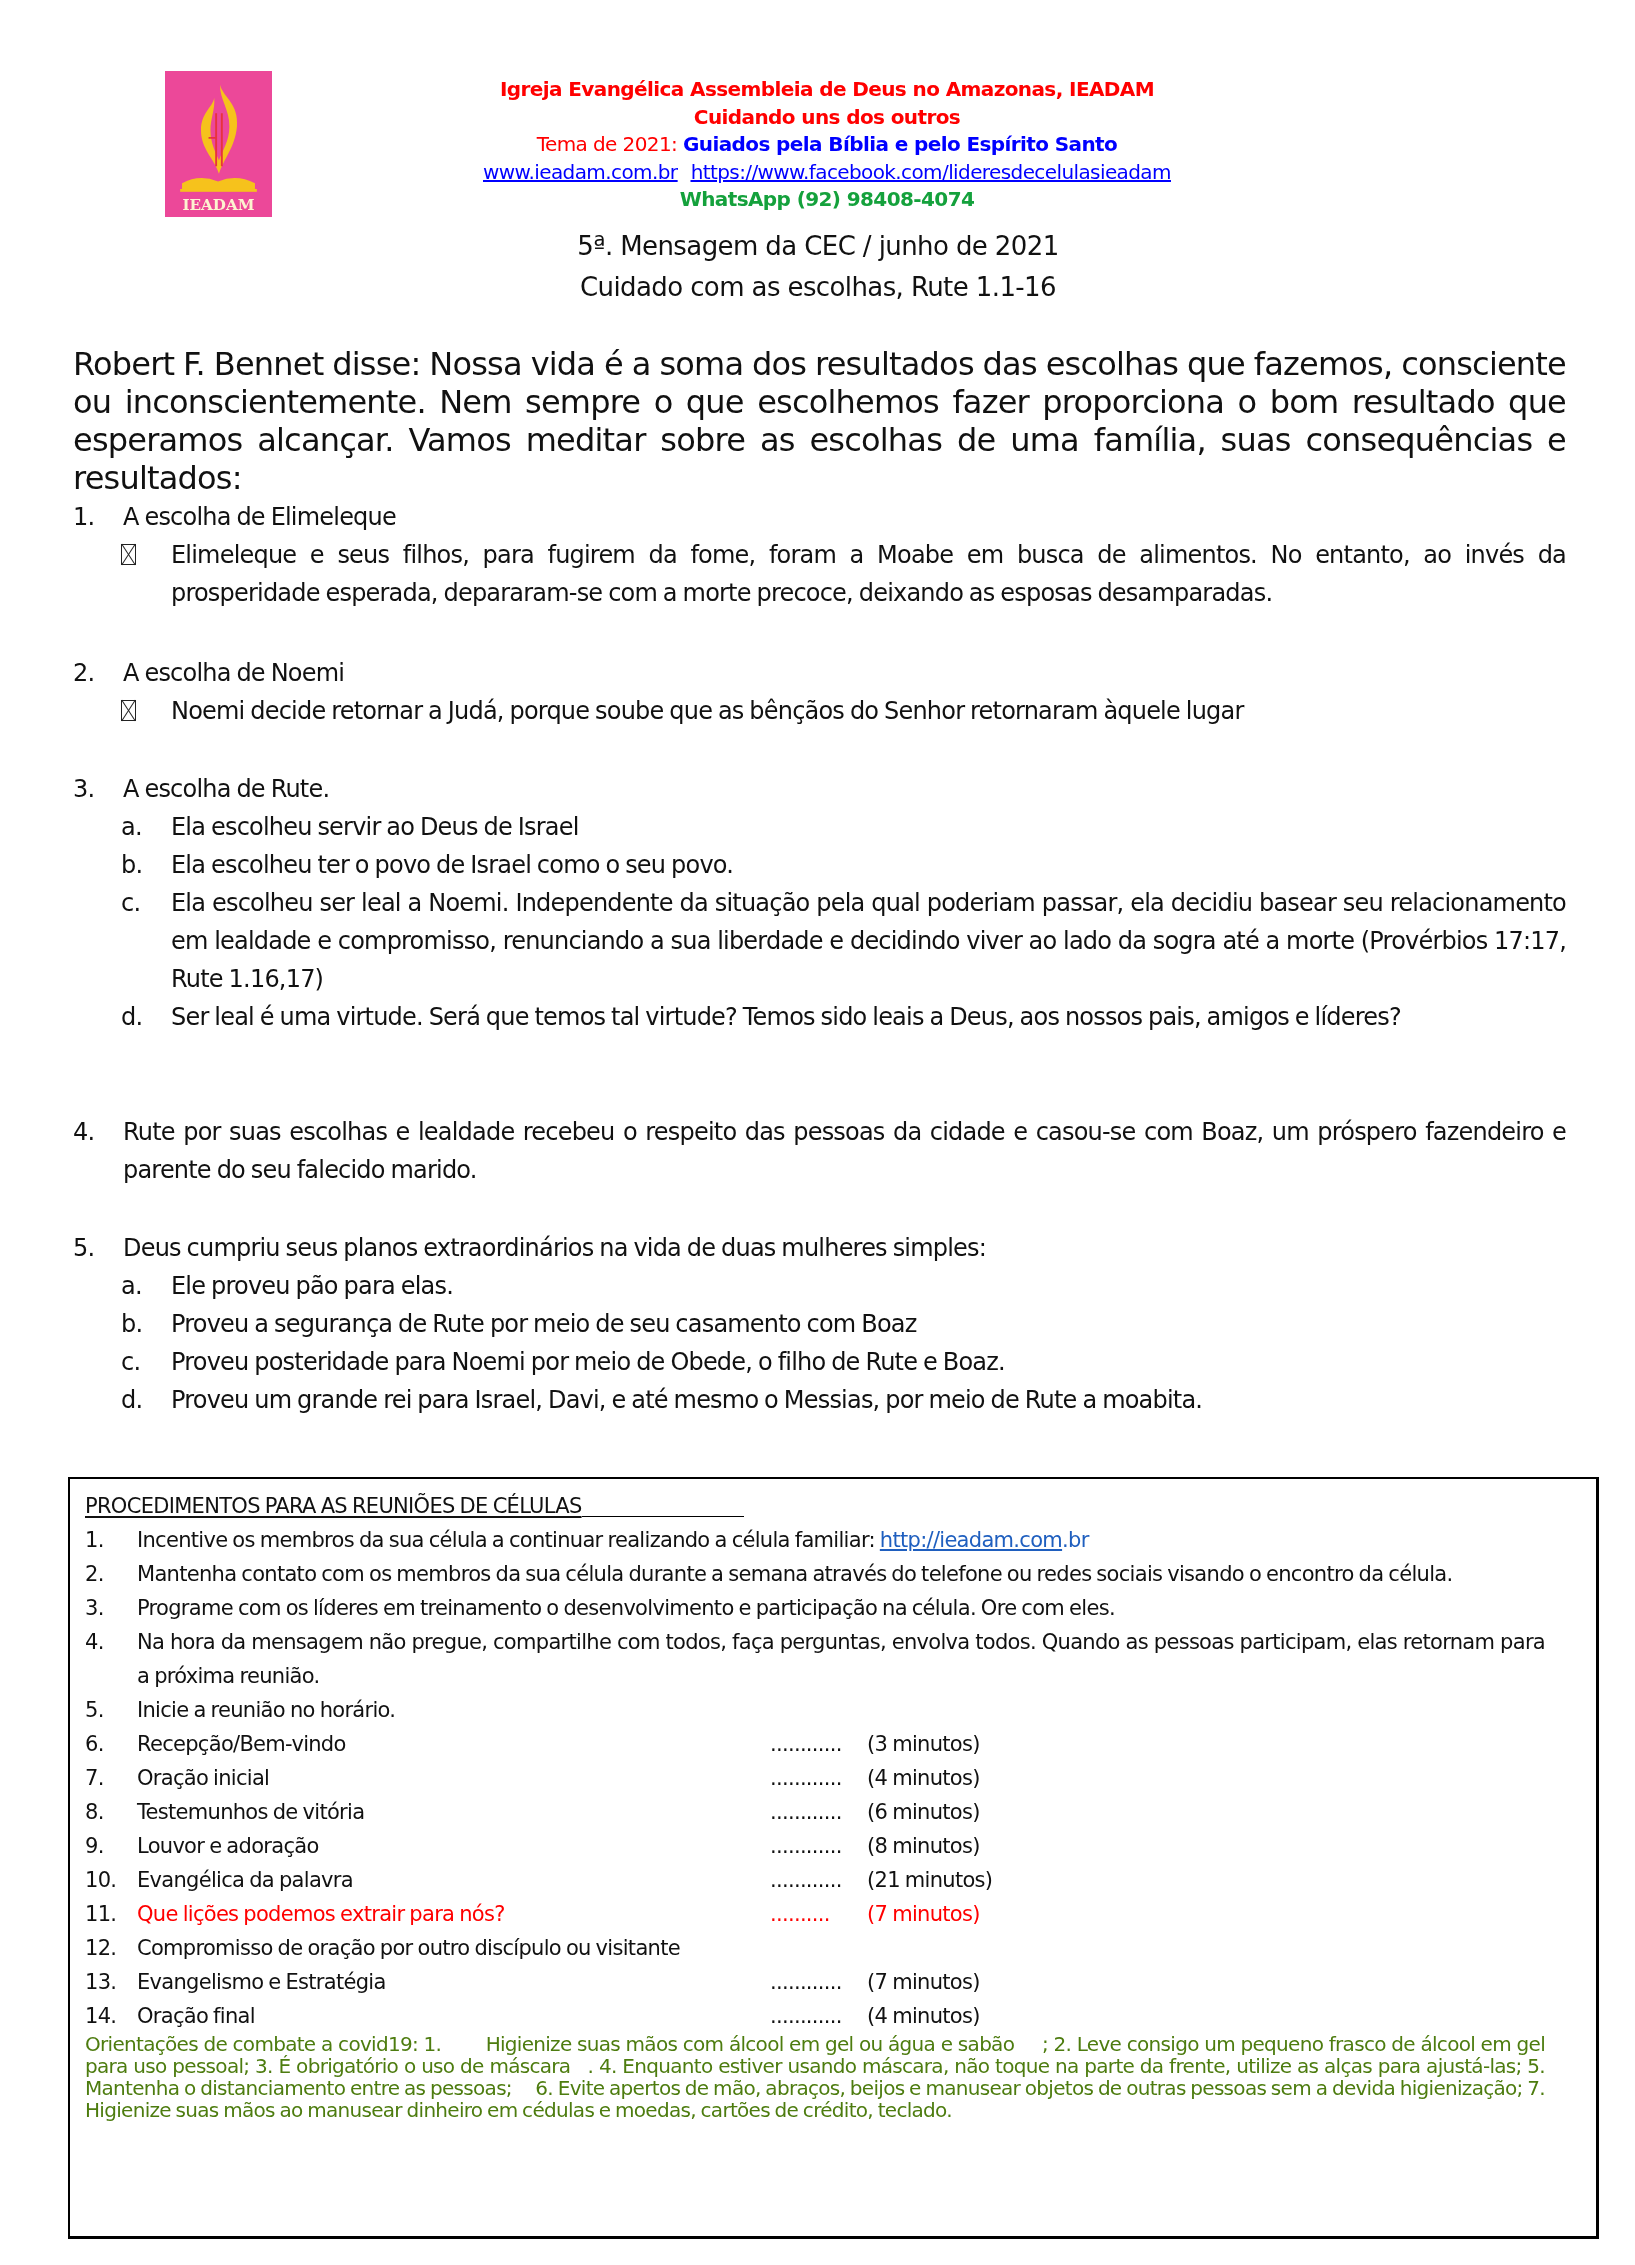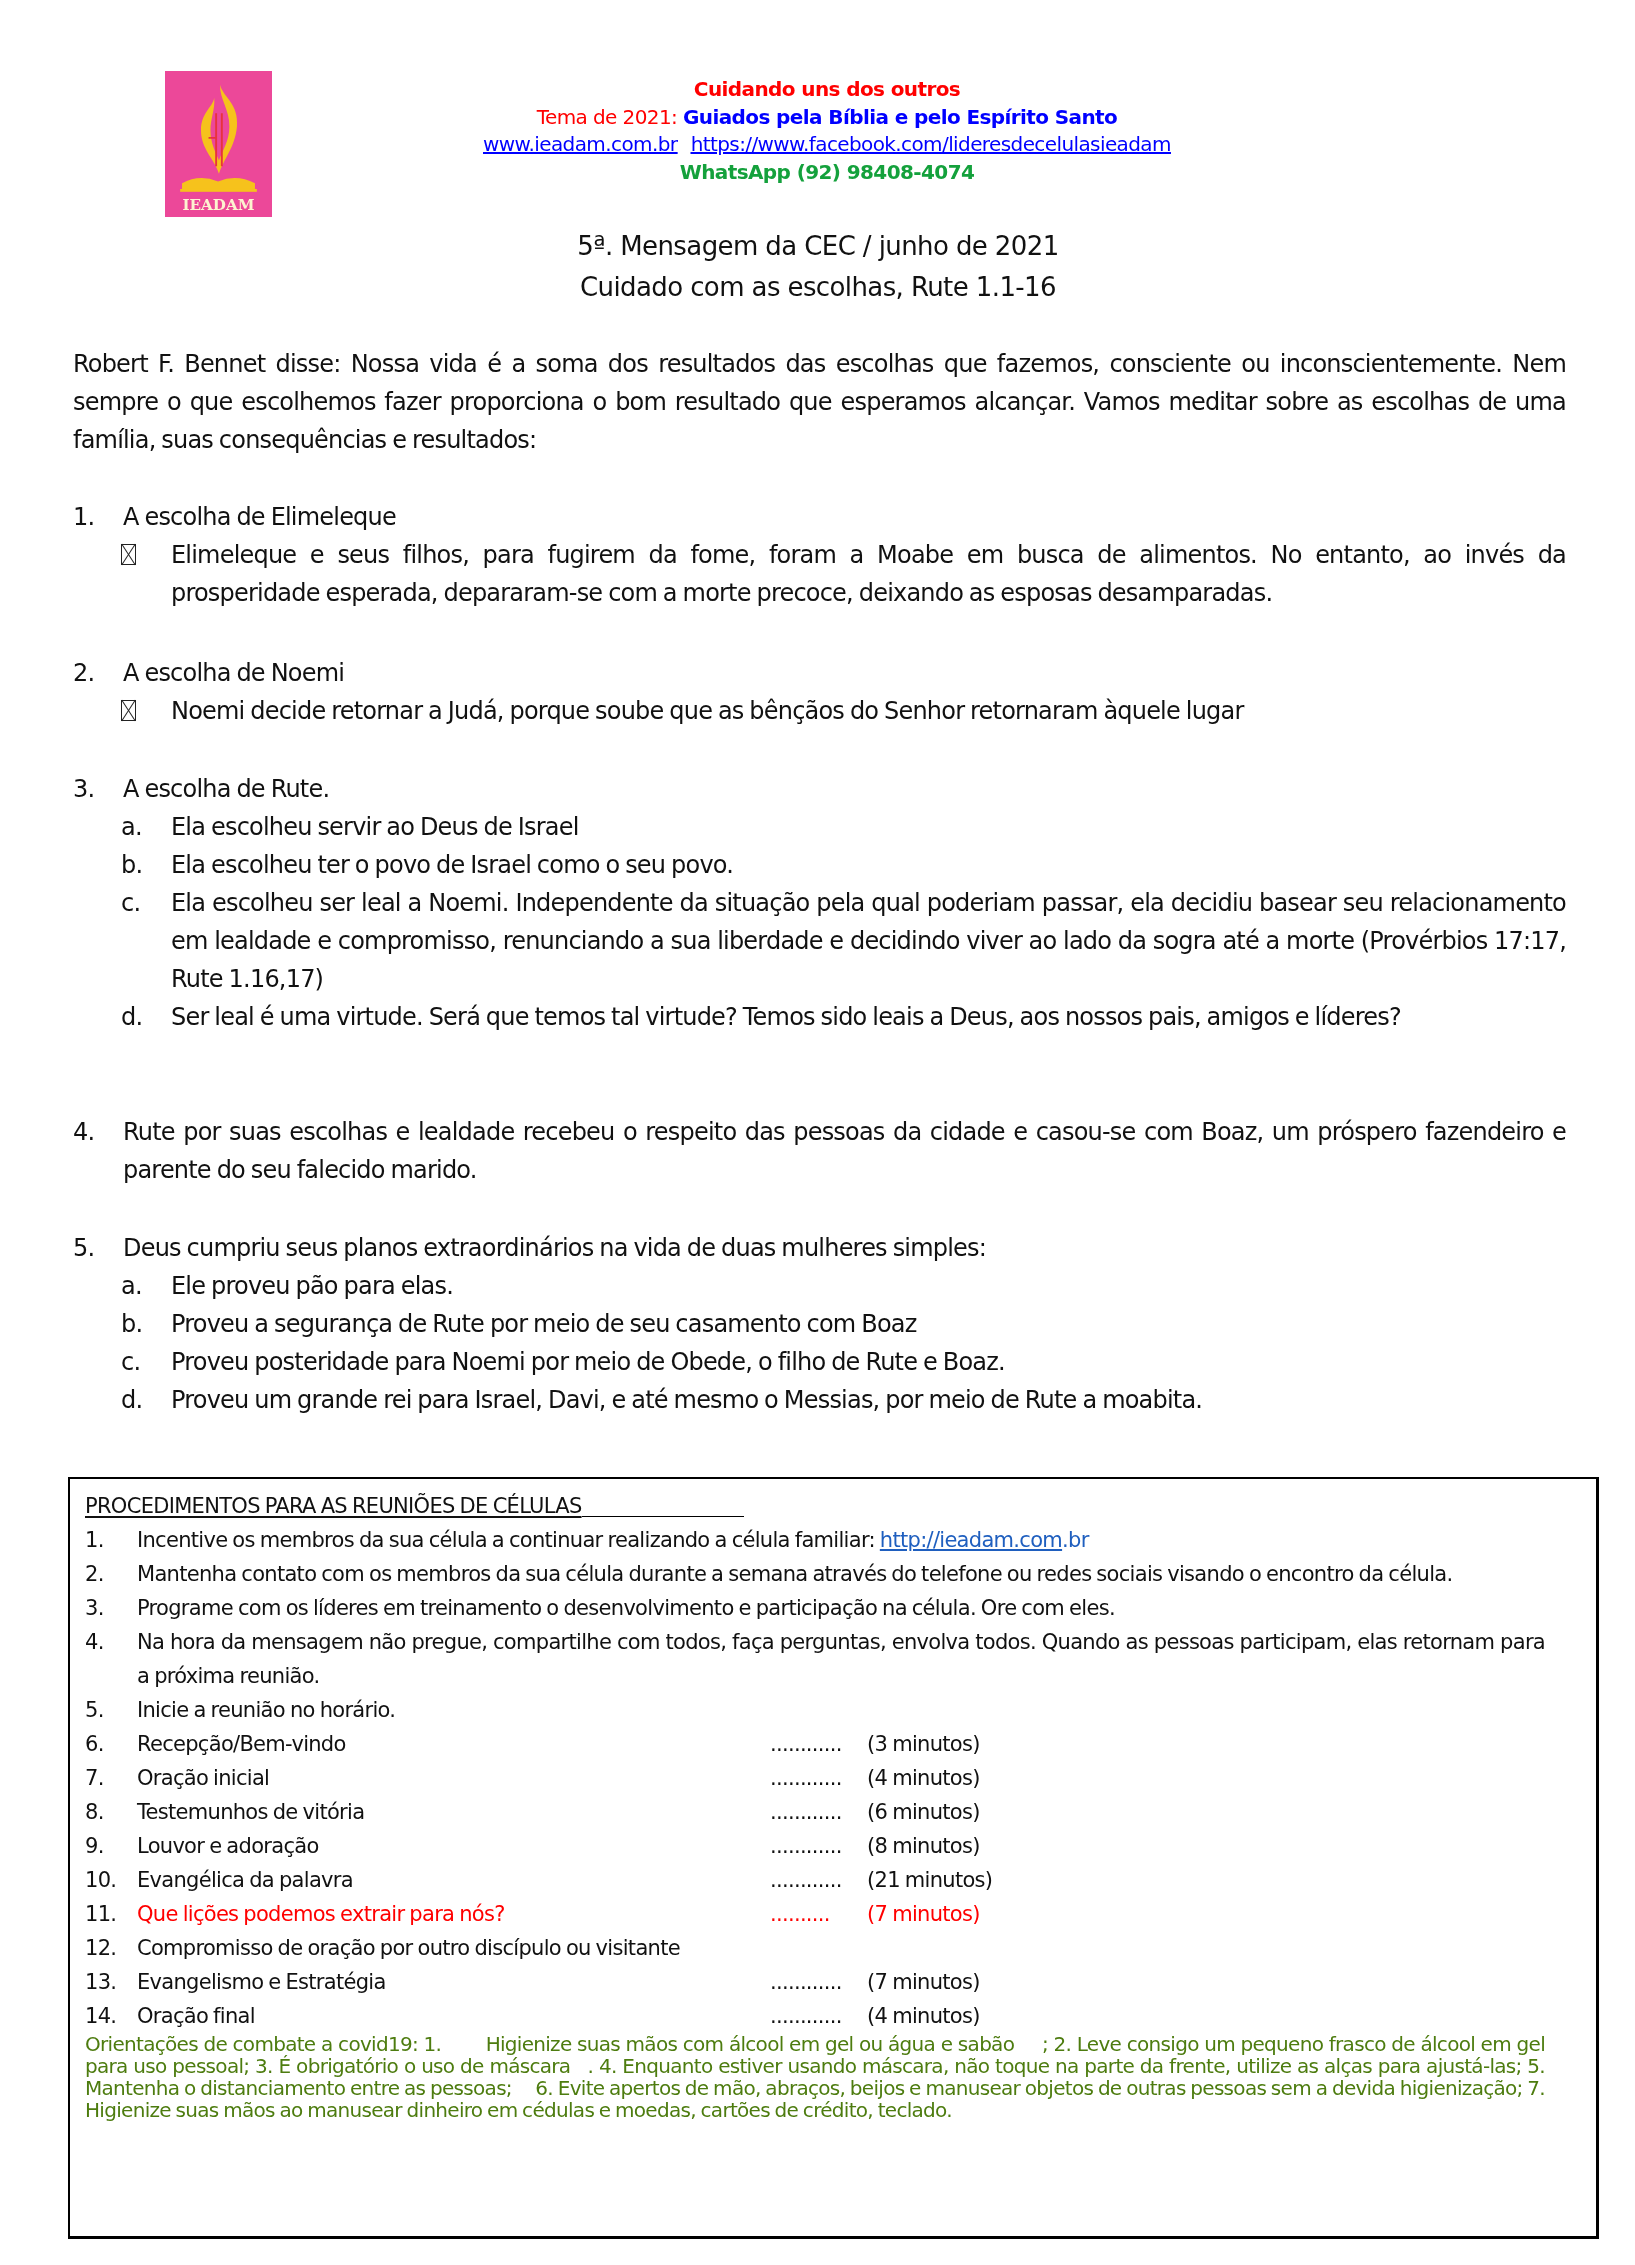--- a/index.html
+++ b/index.html
@@ -16,21 +16,21 @@
   .green { color: #14a13c; }
   .header .links { font-weight: normal; color: #0000ff; text-decoration: underline; }
   .header .links a { color: #0000ff; text-decoration: underline; text-align: right; }
   .header .links a + a { margin-left: 13.3px; }
   .header .normal { font-weight: normal; }
 
   .title { position: absolute; left: 0; width: 1636px; text-align: center; font-family: "DejaVu Sans", sans-serif; font-size: 26px; letter-spacing: -0.6px; line-height: 36px; color: #111; }
   .t1 { top: 228px; }
   .t2 { top: 269px; }
 
-  .body { position: absolute; left: 73px; width: 1493px; font-family: "DejaVu Sans", sans-serif; font-size: 24px; line-height: 38px; letter-spacing: -0.8px; word-spacing: -1px; color: #111; }
+  .body { position: absolute; left: 73px; width: 1493px; font-family: "DejaVu Sans", sans-serif; font-size: 32px; line-height: 38px; letter-spacing: -0.8px; word-spacing: -1px; color: #111; }
   .intro { top: 345px; text-align: justify; }
   .intro p { text-align: justify; }
 
   .sect { position: absolute; left: 73px; width: 1493px; font-family: "DejaVu Sans", sans-serif; font-size: 24px; line-height: 38px; letter-spacing: -0.8px; word-spacing: -1px; color: #111; }
   .row { position: relative; padding-left: 50px; }
   .row .num { position: absolute; left: 0; top: 0; }
   .row.sub { padding-left: 98px; }
   .row.sub .num { left: 48px; }
   .row.just { text-align: justify; }
   .bullet { display: inline-block; width: 15px; height: 21px; border: 1.4px solid #222; vertical-align: -1.9px; position: relative; }
@@ -64,20 +64,21 @@
   <svg viewBox="0 0 113 153">
     <path d="M58 14 C 62 28, 78 34, 76 58 C 74 80, 62 92, 57 108 C 52 92, 38 82, 38 62 C 38 44, 50 38, 52 28 C 53 40, 48 50, 48 62 C 48 76, 54 86, 57 94 C 60 84, 68 74, 68 58 C 68 40, 58 30, 58 14 Z" fill="#f6c21c"></path>
     <path d="M54 44 L54 100 M60 44 L60 100 M46 70 L54 70" stroke="#e8333b" stroke-width="2" fill="none"></path>
     <path d="M18 118 Q 36 108 56 116 Q 76 108 95 118 L 95 124 L 18 124 Z" fill="#f6c21c"></path>
     <rect x="16" y="124" width="81" height="3" fill="#f6c21c"></rect>
     <text x="56.5" y="146" text-anchor="middle" font-family="DejaVu Serif, serif" font-weight="bold" font-size="16" fill="#fdf3d0">IEADAM</text>
   </svg>
 </div>
 
 <div class="header">
+  <div class="line red">Igreja Evangélica Assembleia de Deus no Amazonas, IEADAM</div>
   <div class="line red">Cuidando uns dos outros</div>
   <div class="line">
     <span class="red normal">Tema de 2021: </span><span class="blue">Guiados pela Bíblia e pelo Espírito Santo</span>
   </div>
   <div class="line links">
     <a>www.ieadam.com.br</a><a>https://www.facebook.com/lideresdecelulasieadam</a>
   </div>
   <div class="line green">WhatsApp (92) 98408-4074</div>
 </div>
 

